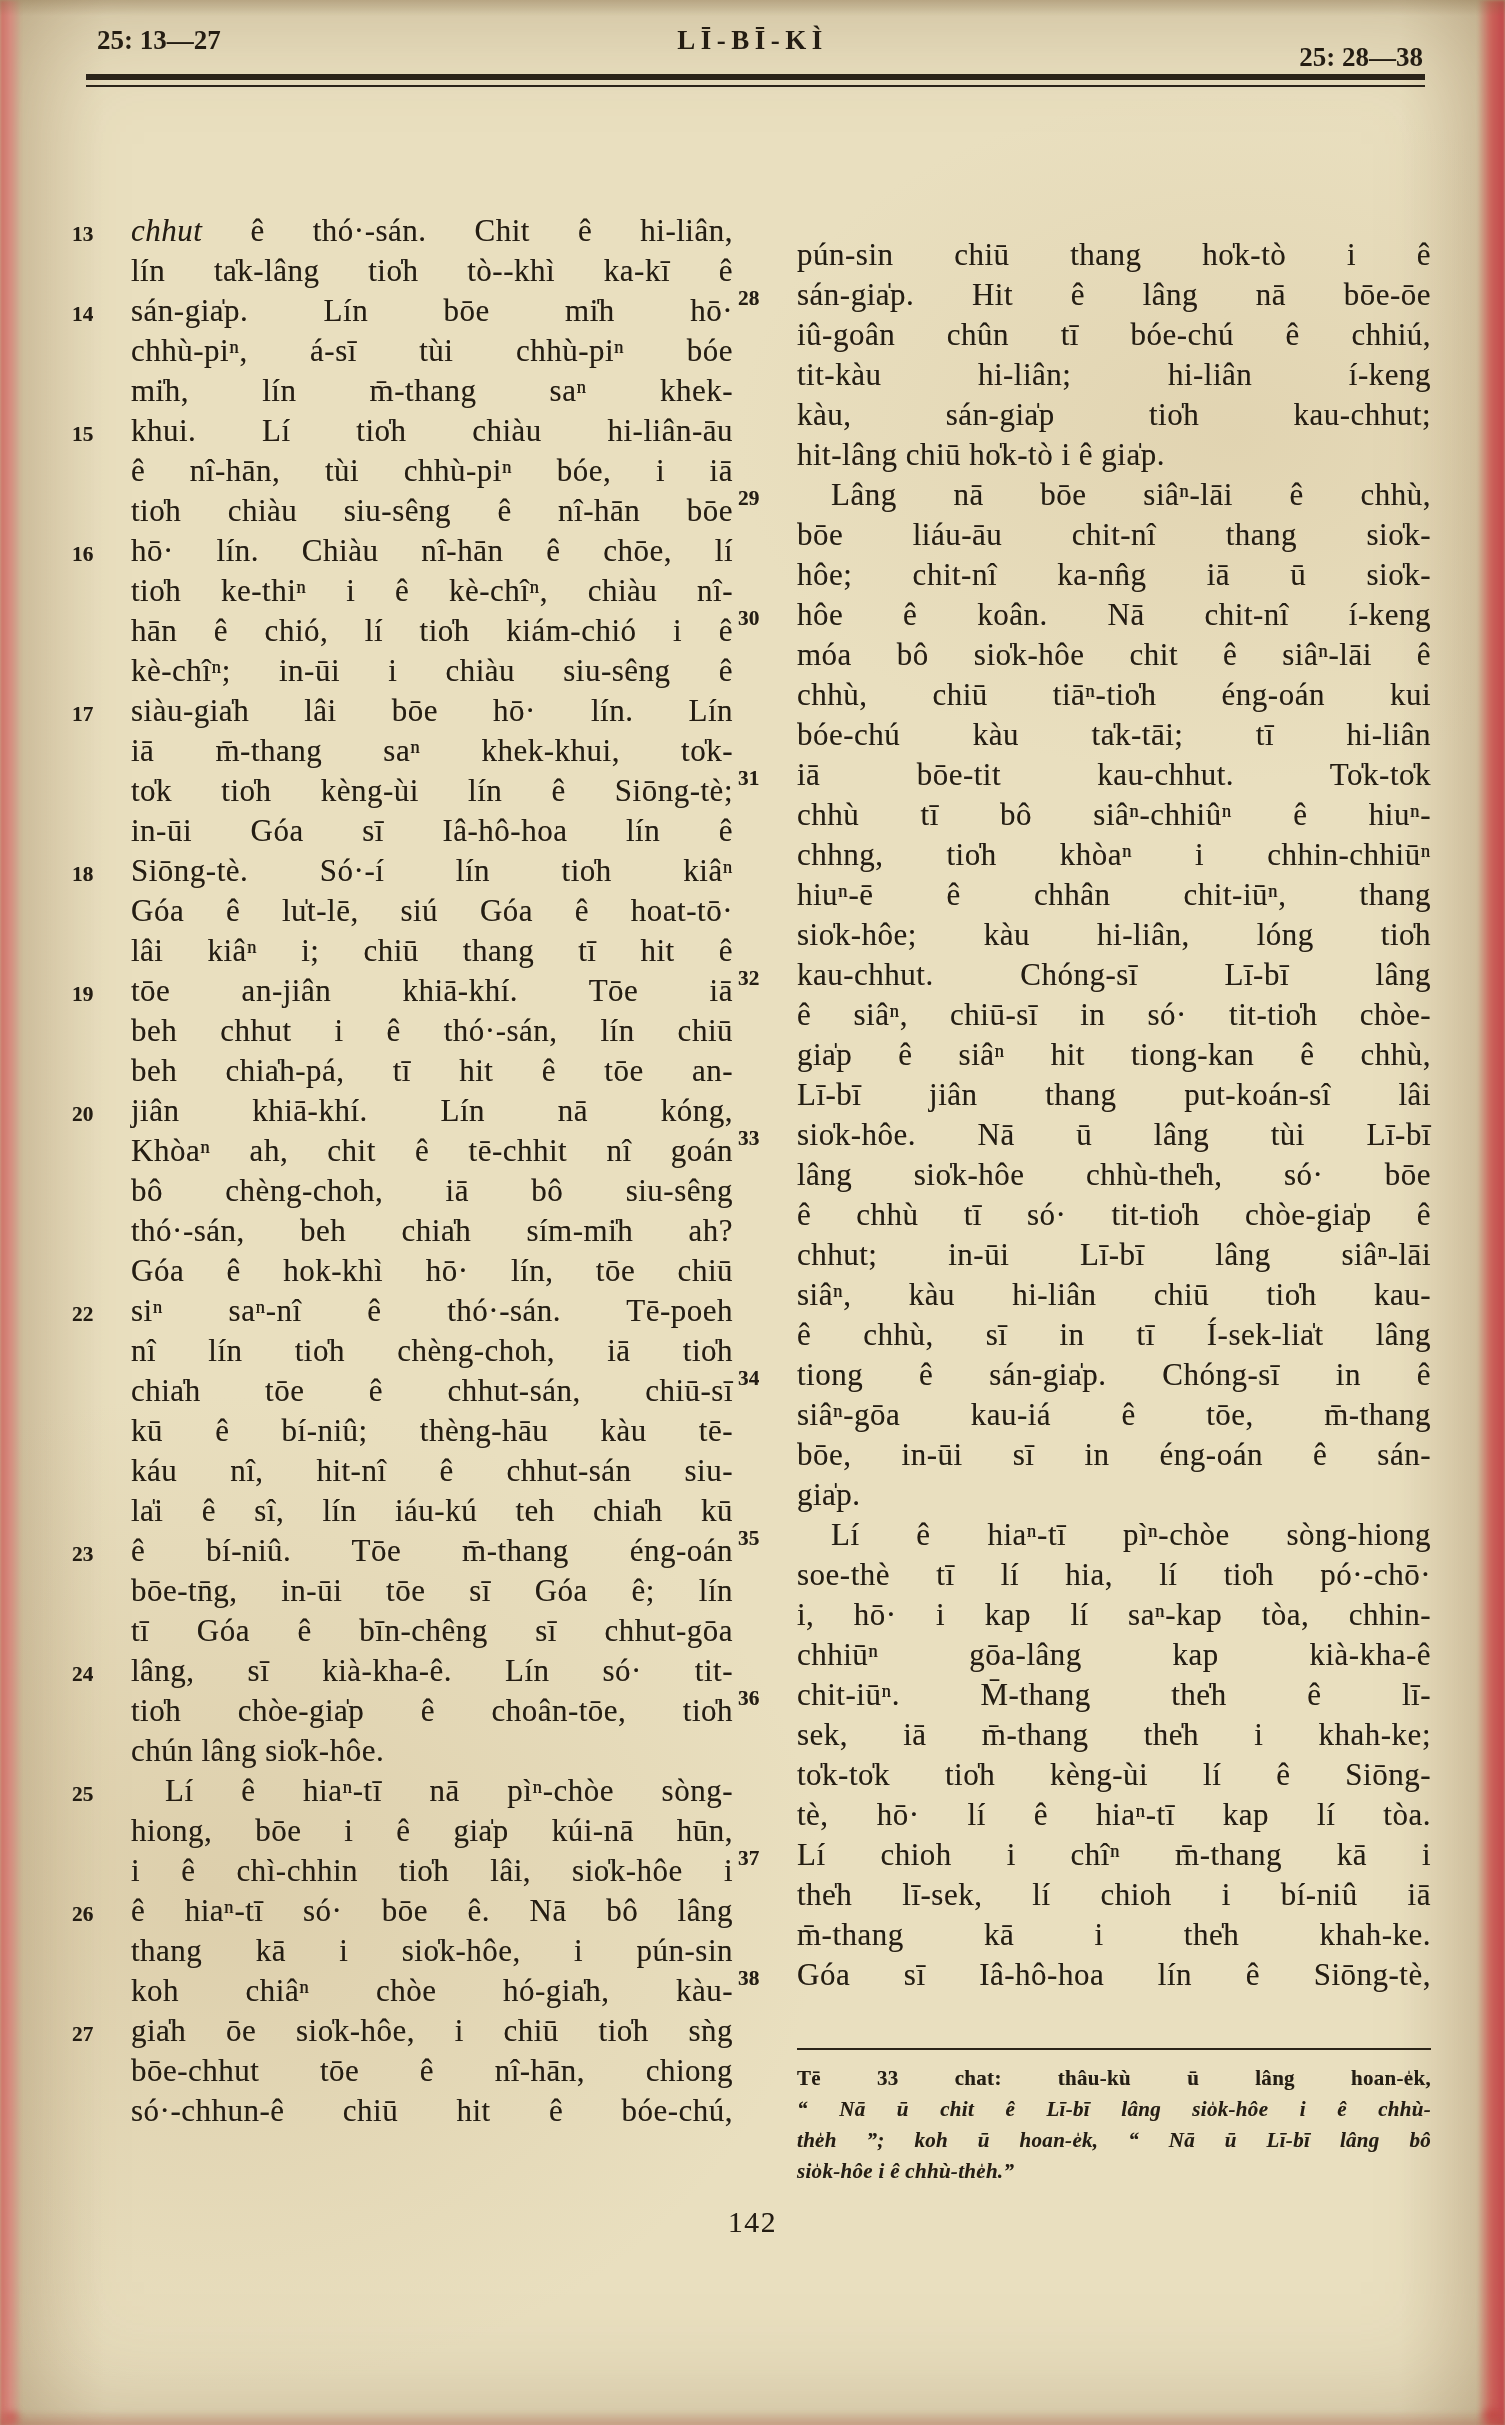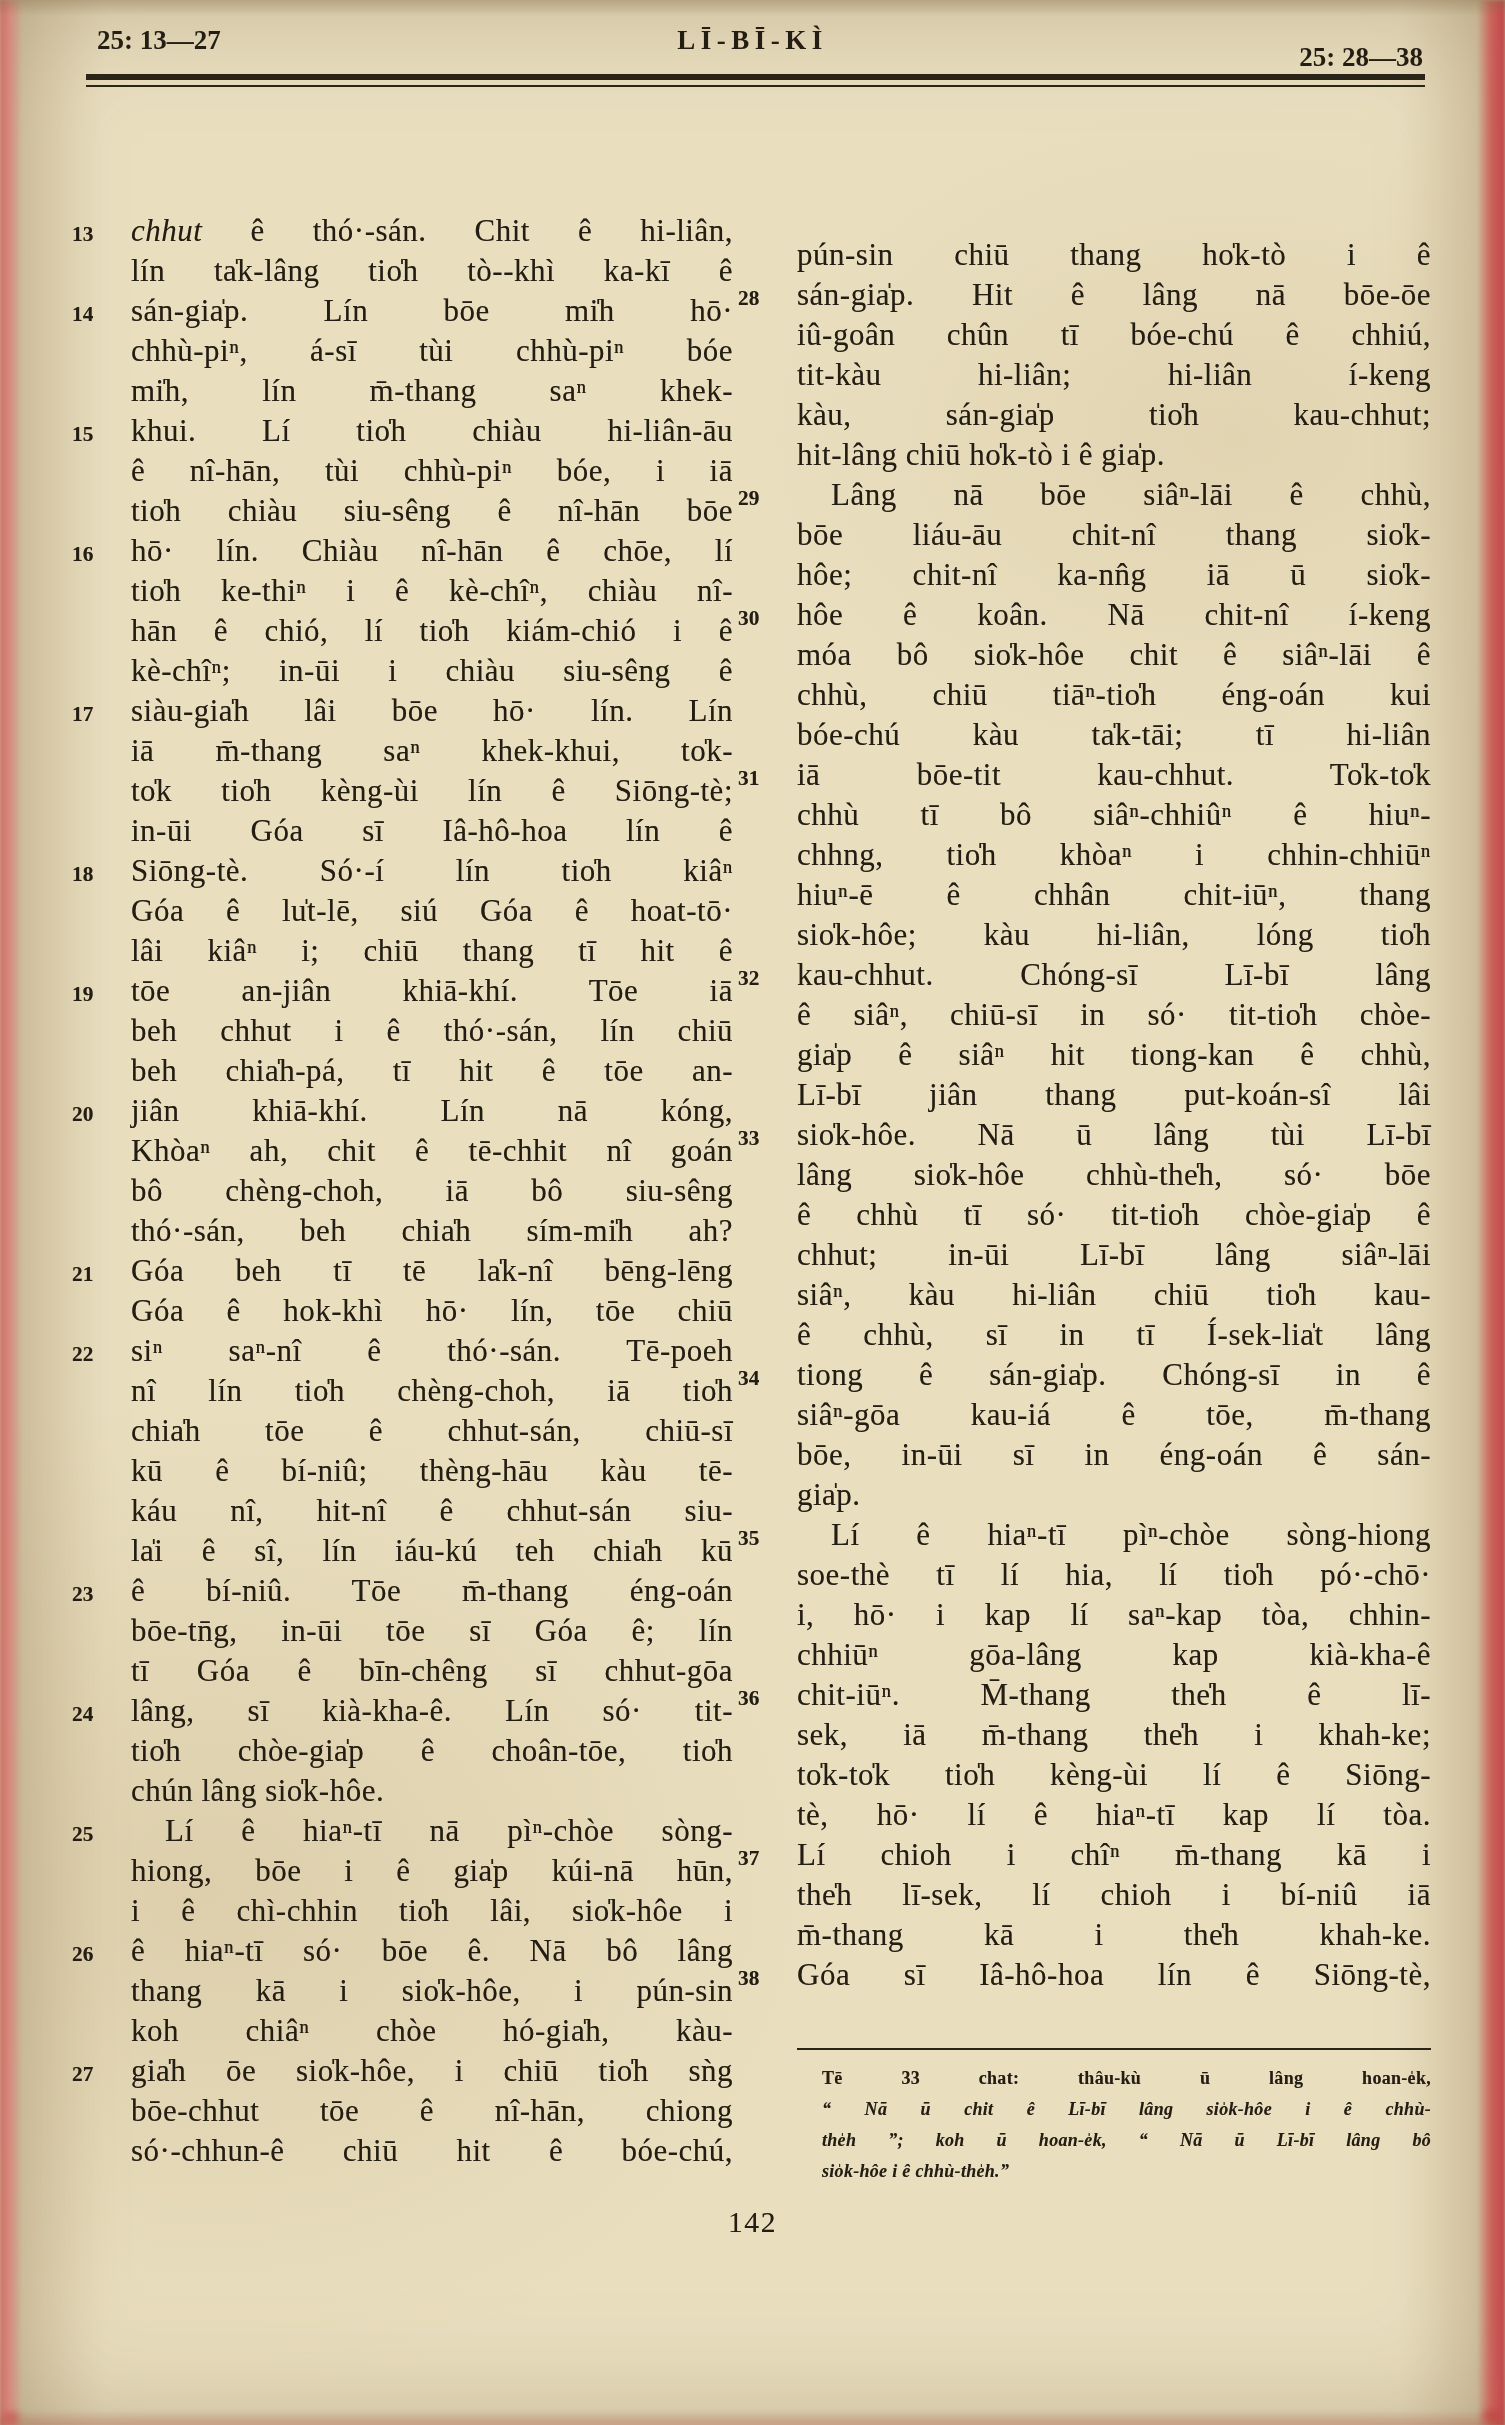--- a/index.html
+++ b/index.html
@@ -76,24 +76,23 @@
     position: absolute; left: -59px; top: 2.7px; width: 45px;
     text-align: right; font-size: 21.3px; font-weight: bold;
     letter-spacing: 0; text-indent: 0;
   }
   .fnrule {
     position: absolute; top: 2048px; left: 797px; width: 634px;
     border-top: 2.2px solid #2b2419;
   }
   .footnote { position: absolute; top: 2063px; left: 797px; width: 634px; }
   .fline {
-    font-size: 18px; line-height: 31px; height: 31px;
+    font-size: 21px; line-height: 31px; height: 31px;
     font-weight: bold; letter-spacing: 0.3px;
     text-shadow: 0 0 0.5px rgba(36,29,19,0.4);
-    margin-left: 25px;
   }
   .fline.j { text-align: justify; text-align-last: justify; }
   .fline.end { text-align: left; }
   .fline.italic { font-style: italic; }
   .pagenum {
     position: absolute; top: 2206px; left: 0; width: 100%;
     text-align: center; font-size: 29.6px; letter-spacing: 1.6px;
     text-shadow: 0 0 0.5px rgba(36,29,19,0.45);
   }
 </style>
@@ -137,21 +136,20 @@
       <div class="line j"><span class="vnum">18</span>Siōng-tè. Só·-í lín tio̍h kiâⁿ</div>
       <div class="line j">Góa ê lu̍t-lē, siú Góa ê hoat-tō·</div>
       <div class="line j">lâi kiâⁿ i; chiū thang tī hit ê</div>
       <div class="line j"><span class="vnum">19</span>tōe an-jiân khiā-khí. Tōe iā</div>
       <div class="line j">beh chhut i ê thó·-sán, lín chiū</div>
       <div class="line j">beh chia̍h-pá, tī hit ê tōe an-</div>
       <div class="line j"><span class="vnum">20</span>jiân khiā-khí. Lín nā kóng,</div>
       <div class="line j">Khòaⁿ ah, chit ê tē-chhit nî goán</div>
       <div class="line j">bô chèng-choh, iā bô siu-sêng</div>
       <div class="line j">thó·-sán, beh chia̍h sím-mi̍h ah?</div>
-      <div class="line j"><span class="vnum">21</span>Góa beh tī tē la̍k-nî bēng-lēng</div>
       <div class="line j">Góa ê hok-khì hō· lín, tōe chiū</div>
       <div class="line j"><span class="vnum">22</span>siⁿ saⁿ-nî ê thó·-sán. Tē-poeh</div>
       <div class="line j">nî lín tio̍h chèng-choh, iā tio̍h</div>
       <div class="line j">chia̍h tōe ê chhut-sán, chiū-sī</div>
       <div class="line j">kū ê bí-niû; thèng-hāu kàu tē-</div>
       <div class="line j">káu nî, hit-nî ê chhut-sán siu-</div>
       <div class="line j">la̍i ê sî, lín iáu-kú teh chia̍h kū</div>
       <div class="line j"><span class="vnum">23</span>ê bí-niû. Tōe m̄-thang éng-oán</div>
       <div class="line j">bōe-tn̄g, in-ūi tōe sī Góa ê; lín</div>
       <div class="line j">tī Góa ê bīn-chêng sī chhut-gōa</div>

